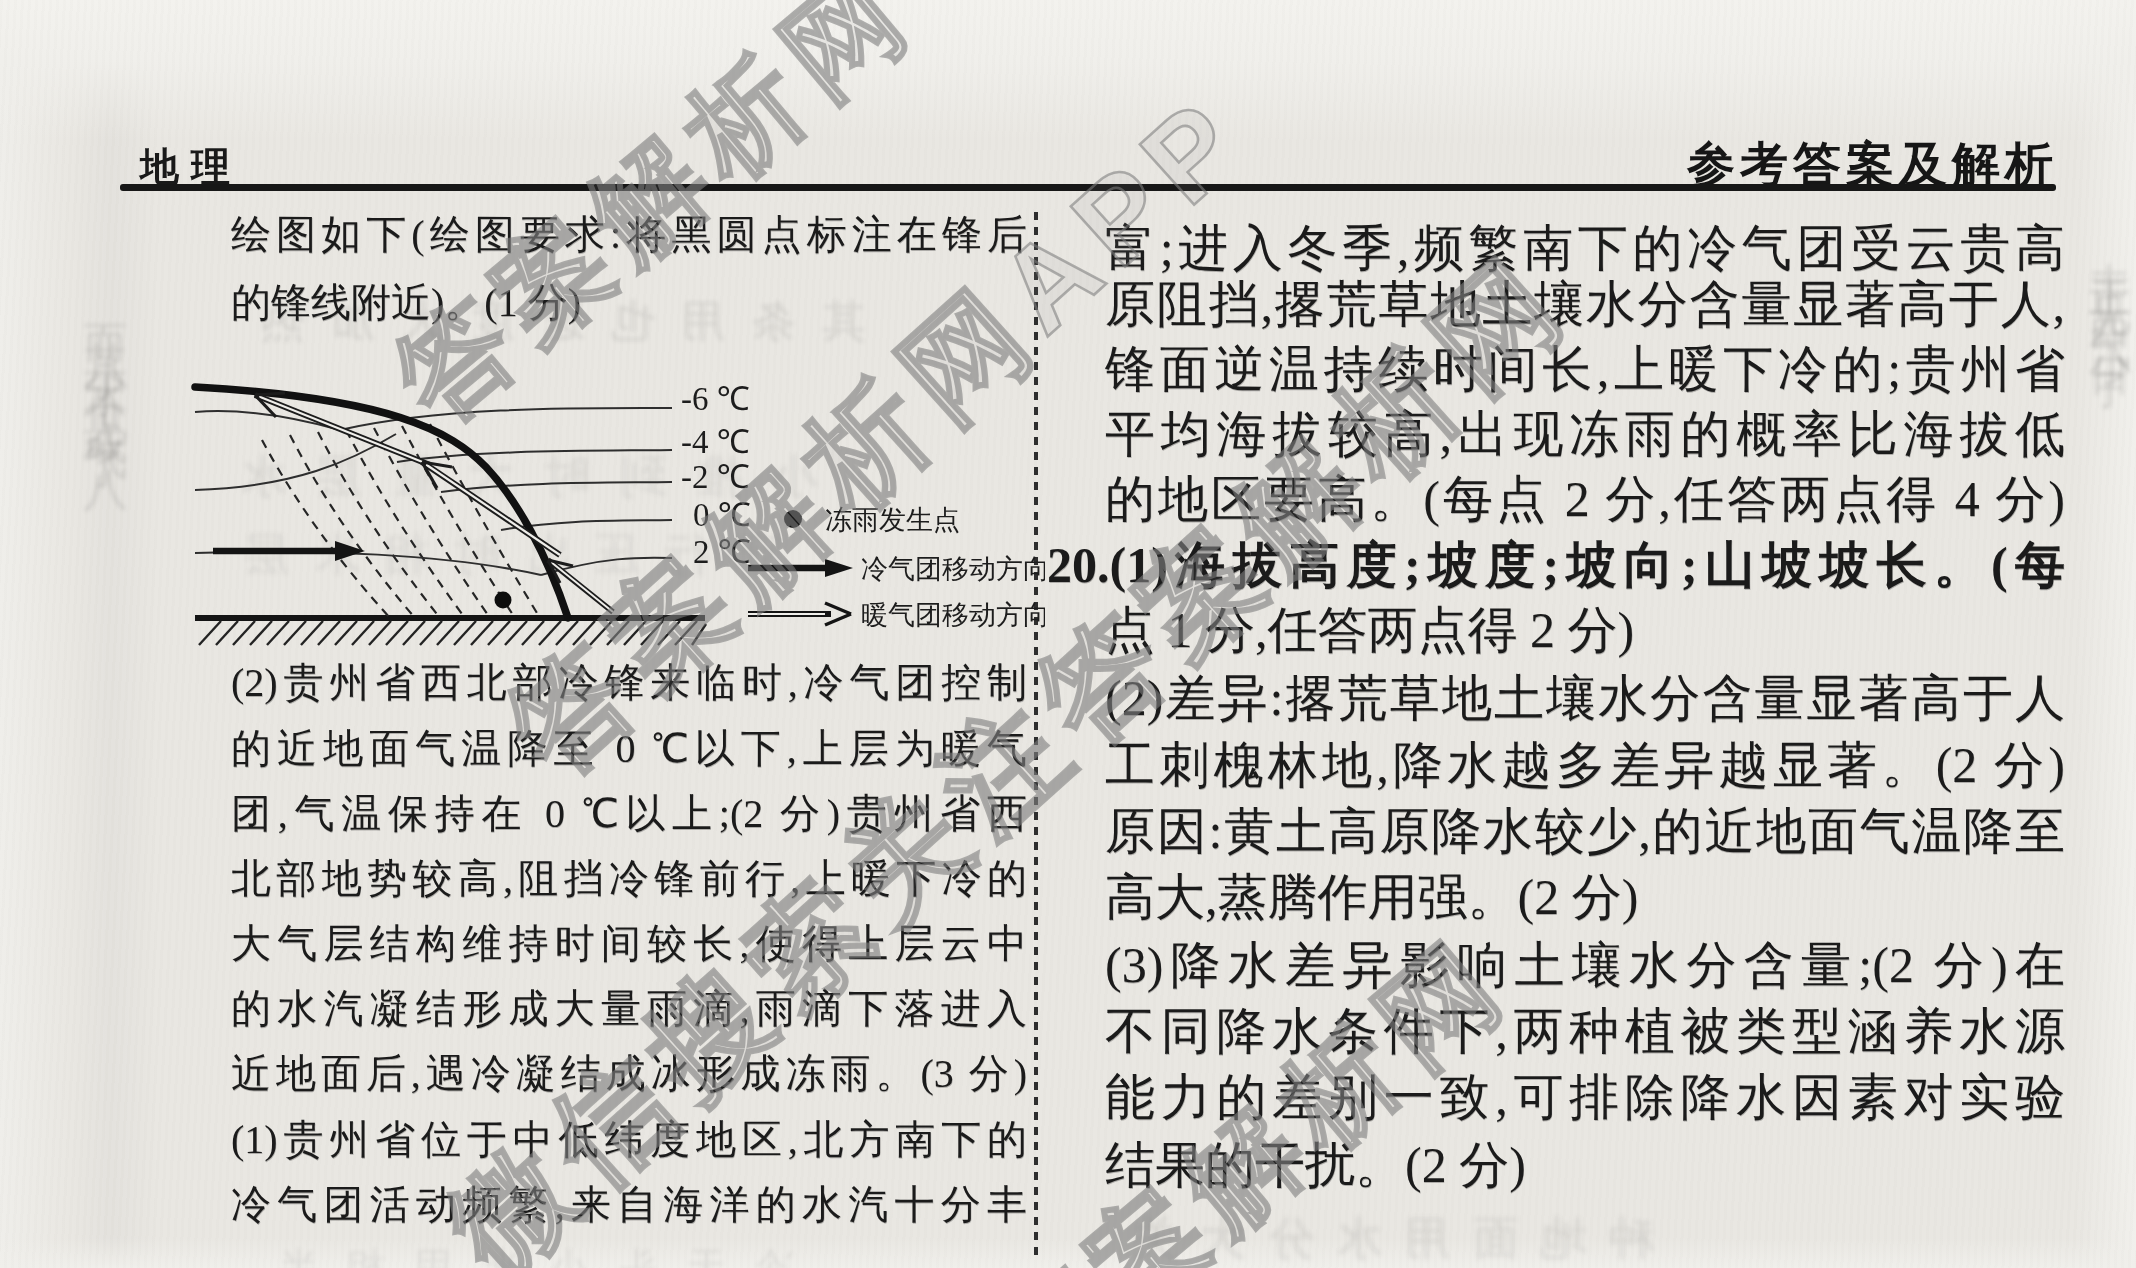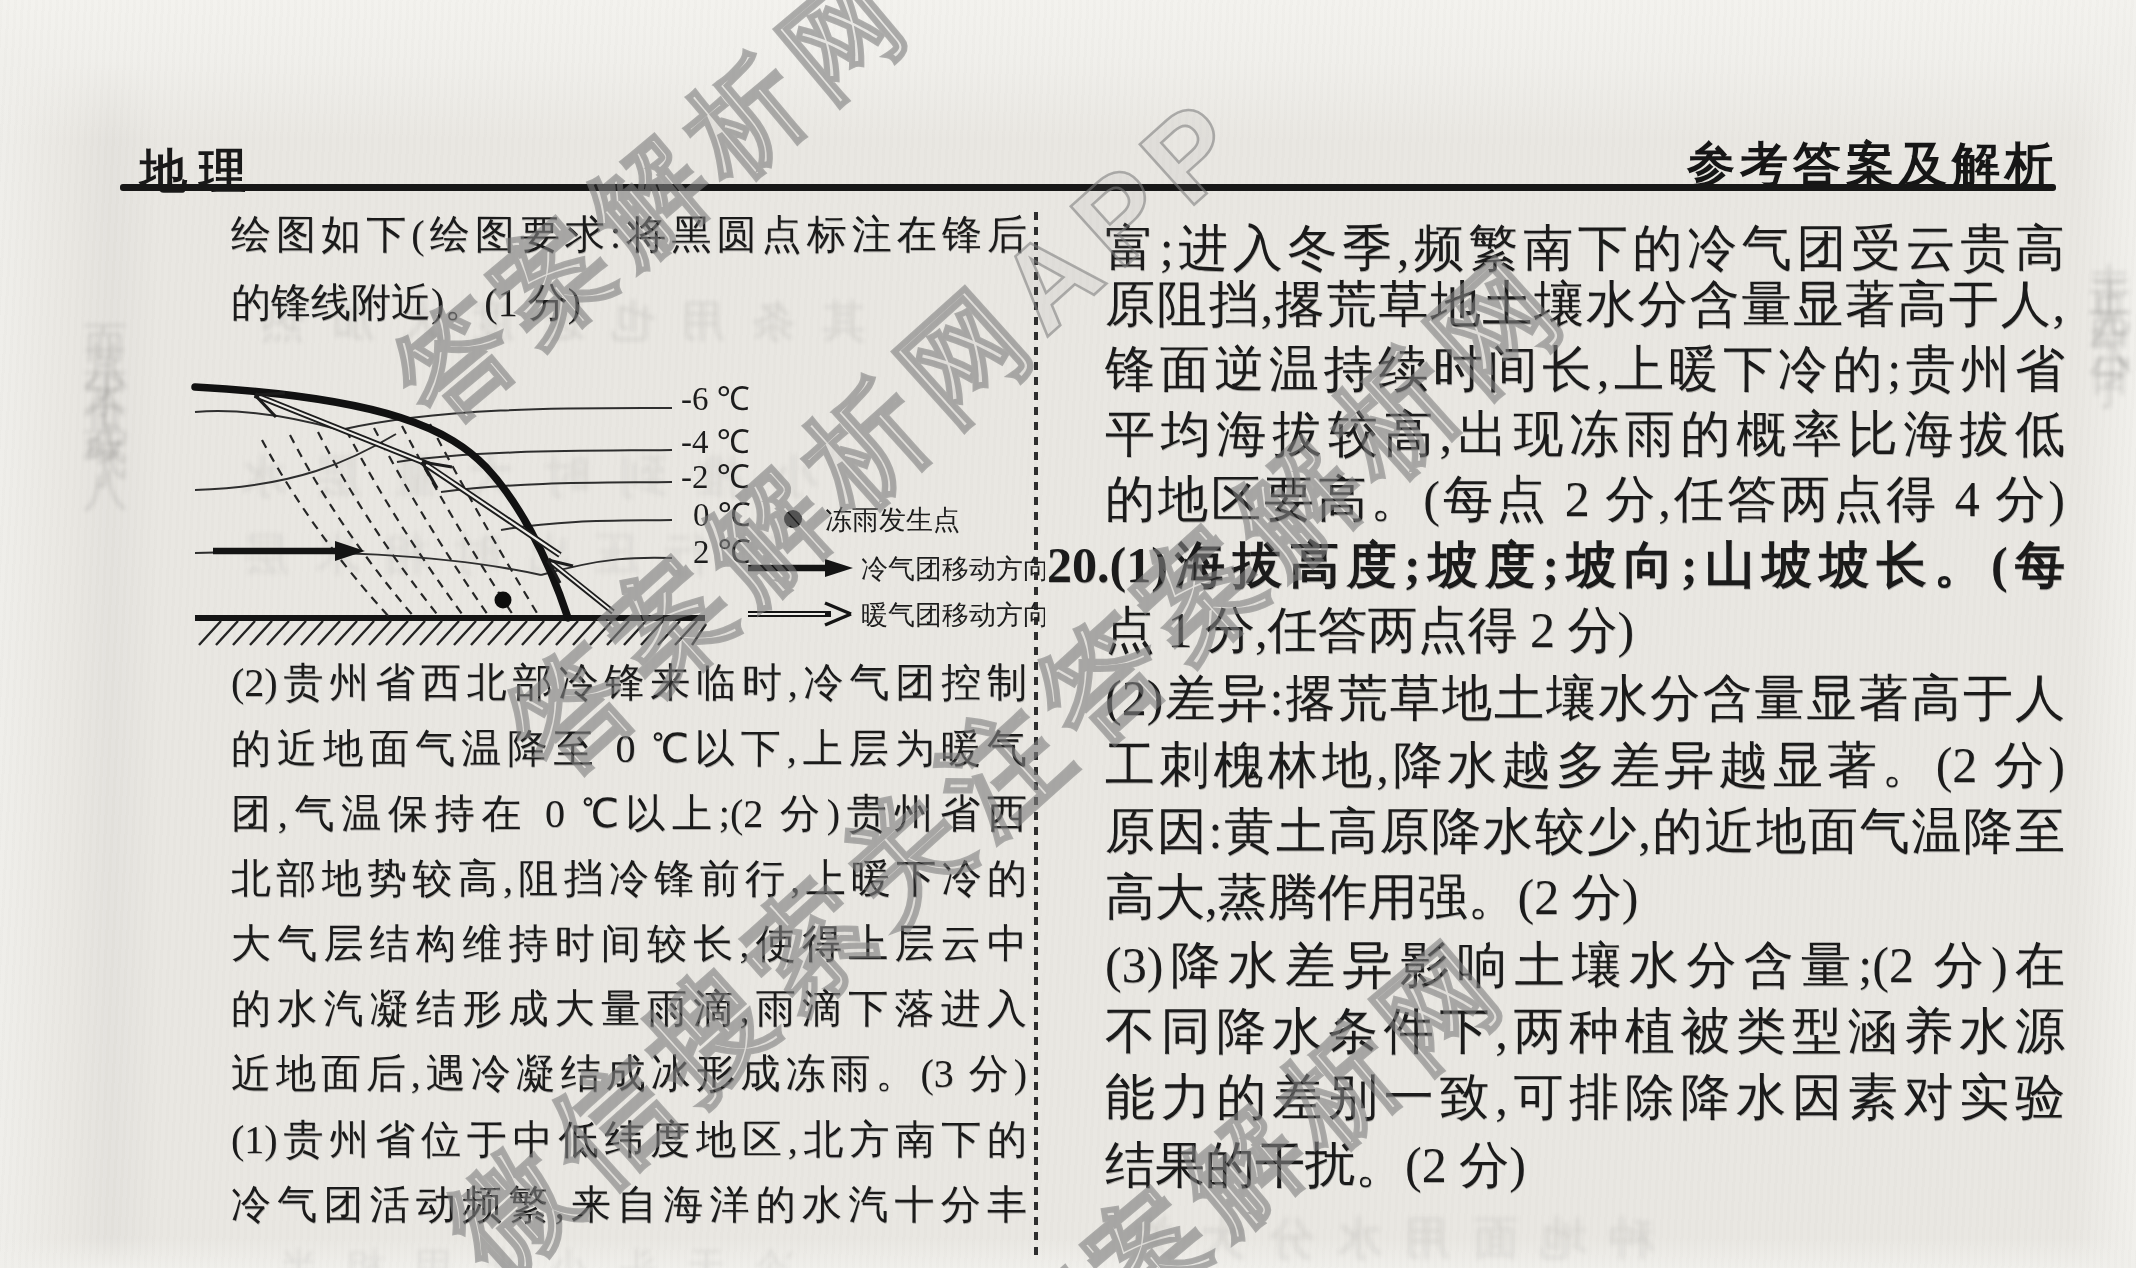--- a/index.html
+++ b/index.html
@@ -13,21 +13,21 @@
     background:
       linear-gradient(180deg,#f3f2ee 0px,#f0efeb 60px,rgba(240,239,235,0) 140px),
       linear-gradient(0deg,#f0efeb 0px,rgba(240,239,235,0) 30px),
       linear-gradient(90deg,#efeeea 0px,rgba(239,238,234,0) 70px,rgba(0,0,0,0.025) 110px,rgba(0,0,0,0) 160px),
       linear-gradient(270deg,#f1f0ec 0px,rgba(241,240,236,0) 60px);
   }
   .grain{position:absolute;inset:0;z-index:0;pointer-events:none;opacity:.5;
     background:repeating-linear-gradient(93deg,rgba(120,115,105,.04) 0 3px,rgba(255,255,255,.03) 3px 7px);}
 
   
-  .subject{position:absolute;left:140px;top:140px;font-size:47px;font-weight:600;
+  .subject{position:absolute;left:140px;top:140px;font-size:39px;font-weight:600;
     letter-spacing:12px;color:#191919;z-index:2;text-align:center;}
   .answer-title{position:absolute;right:78px;top:133px;font-size:48px;font-weight:700;
     letter-spacing:5px;color:#161616;z-index:2;}
   .header-rule{position:absolute;left:120px;top:184px;width:1936px;height:7px;
     background:#171717;border-radius:3px;z-index:2;}
 
   
   .divider{position:absolute;left:1034px;top:212px;width:3.5px;height:1046px;z-index:2;
     background:repeating-linear-gradient(to bottom,#2e2e2e 0 8px,rgba(0,0,0,0) 8px 15px);}
 

